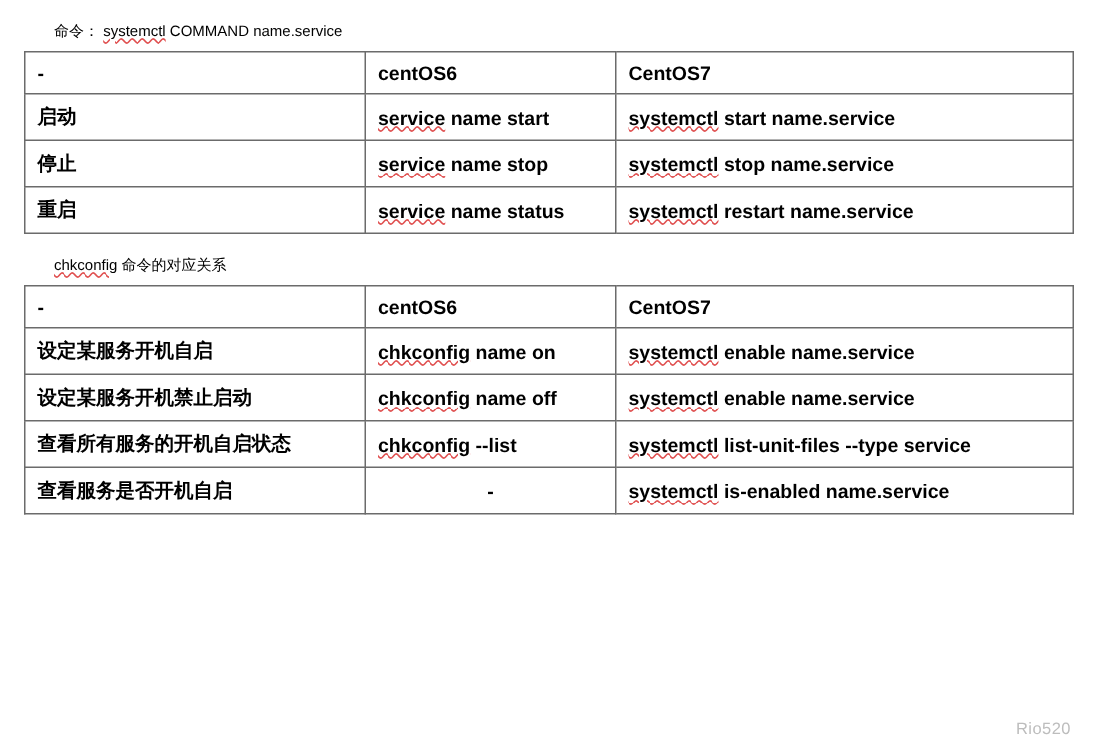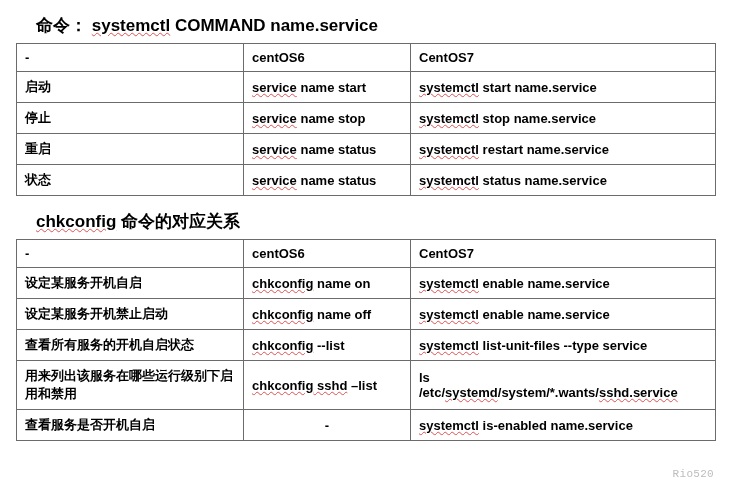--- a/index.html
+++ b/index.html
@@ -6,22 +6,22 @@
       font-family: "Microsoft YaHei", Arial, sans-serif;
       font-size: 13px;
       color: #000;
       margin: 0;
       padding: 8px 16px;
       width: 732px;
       background: #fff;
       box-sizing: border-box;
     }
     .heading {
-      font-weight: bold;
-      font-size: 17px;
+      font-weight: normal;
+      font-size: 10px;
       margin: 6px 0 6px 20px;
     }
     .heading .spell {
       text-decoration: underline;
       text-decoration-style: wavy;
       text-decoration-color: #e05050;
       text-decoration-thickness: 1px;
     }
     table {
       border-collapse: collapse;
@@ -42,25 +42,24 @@
       margin-top: 19px;
     }
     .col1 { width: 210px; }
     .col2 { width: 150px; margin-top: 16px; }
     .col3 { }
     .center { text-align: center; }
     .bold { font-weight: bold; }
     .watermark {
       position: fixed;
       right: 18px;
-      bottom: 20px;
+      bottom: 8px;
       color: #bdbdbd;
       font-size: 11px;
       letter-spacing: 0.3px;
-      font-family: Liberation Mono, monospace;
     }
   </style>
 </head>
 <body>
 
 <div class="heading">
   <span>命令：   </span><span class="spell">systemctl</span><span> COMMAND   name.service</span>
 </div>
 
 <table>
@@ -78,25 +77,20 @@
   <tr>
     <td class="bold">停止</td>
     <td class="bold"><span class="spell">service</span><span> name  stop</span></td>
     <td class="bold"><span class="spell">systemctl</span><span> stop name.service</span></td>
   </tr>
   <tr>
     <td class="bold">重启</td>
     <td class="bold"><span class="spell">service</span><span> name status</span></td>
     <td class="bold"><span class="spell">systemctl</span><span> restart name.service</span></td>
   </tr>
-  <tr>
-    <td class="bold">状态</td>
-    <td class="bold"><span class="spell">service</span><span> name status</span></td>
-    <td class="bold"><span class="spell">systemctl</span><span> status name.service</span></td>
-  </tr>
 </tbody>
   </table>
 
 <div class="heading">
   <span>    </span><span class="spell">chkconfig</span><span> 命令的对应关系</span>
 </div>
 
 <table>
   <tbody>
       <tr>
@@ -113,28 +107,20 @@
     <td class="bold">设定某服务开机禁止启动</td>
     <td class="bold"><span class="spell">chkconfig</span><span> name off</span></td>
     <td class="bold"><span class="spell">systemctl</span><span> enable name.service</span></td>
   </tr>
   <tr>
     <td class="bold">查看所有服务的开机自启状态</td>
     <td class="bold"><span class="spell">chkconfig</span><span> --list</span></td>
     <td class="bold"><span class="spell">systemctl</span><span> list-unit-files --type service</span></td>
   </tr>
   <tr>
-    <td class="bold">用来列出该服务在哪些运行级别下启用和禁用</td>
-    <td class="bold"><span class="spell">chkconfig</span><span class="spell"> sshd</span><span> –list</span></td>
-    <td class="bold">
-      <span>ls</span><br>
-      <span>/etc/</span><span class="spell">systemd</span><span>/system/*.wants/</span><span class="spell">sshd.service</span>
-    </td>
-  </tr>
-  <tr>
     <td class="bold">查看服务是否开机自启</td>
     <td class="bold center">-</td>
     <td class="bold"><span class="spell">systemctl</span><span> is-enabled name.service</span></td>
   </tr>
 </tbody>
   </table>
 
 <div class="watermark">Rio520</div>
 
 </body></html>

